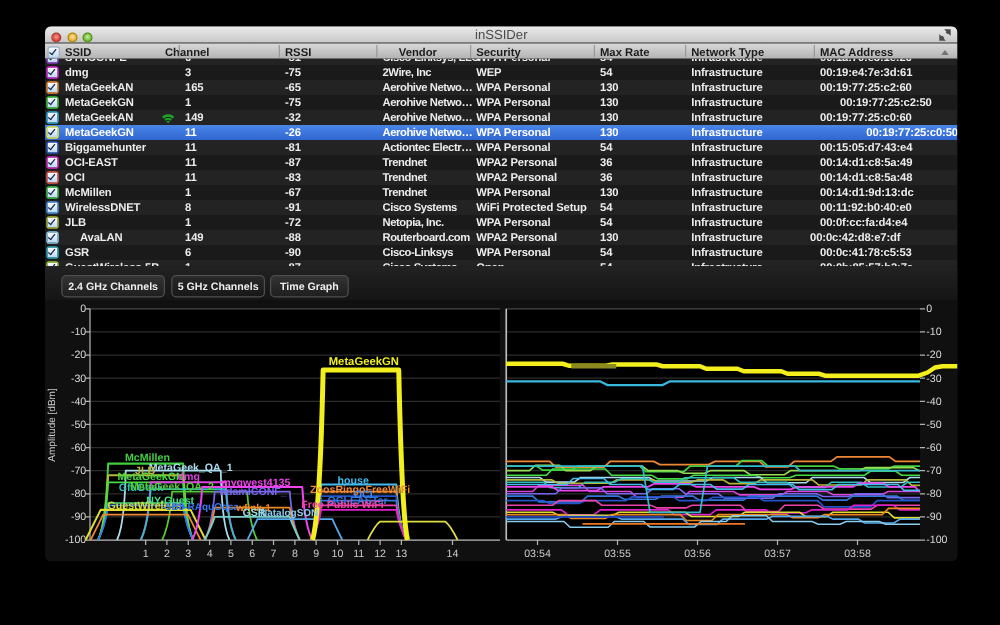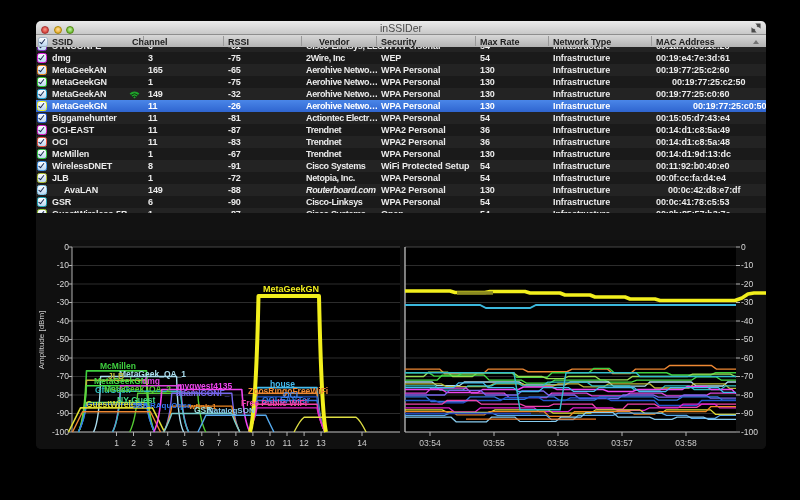--- a/index.html
+++ b/index.html
@@ -236,25 +236,25 @@
         <div class="cell" style="left:517px;">Infrastructure</div>
         <div class="cell" style="left:620px;">00:0f:cc:fa:d4:e4</div>
       </div>
 <div class="row a" style="">
         <div class="cb" style="border:1.5px solid #88ccee;">
           <i></i>
         </div>
         <div class="cell" style="left:28px;">AvaLAN</div>
         <div class="cell" style="left:112px;">149</div>
         <div class="cell" style="left:192px;">-88</div>
-        <div class="cell v" style="left:270px;font-style:italic;">Routerboard.com</div>
+        <div class="cell v" style="left:270px;">Routerboard.com</div>
         <div class="cell" style="left:345px;">WPA2 Personal</div>
         <div class="cell" style="left:444px;">130</div>
         <div class="cell" style="left:517px;">Infrastructure</div>
-        <div class="cell" style="left:632px;">00:0c:42:d8:e7:df</div>
+        <div class="cell" style="left:612px;">00:0c:42:d8:e7:df</div>
       </div>
 <div class="row b" style="">
         <div class="cb" style="border:1.5px solid #22aabb;">
           <i></i>
         </div>
         <div class="cell" style="left:16px;">GSR</div>
         <div class="cell" style="left:112px;">6</div>
         <div class="cell" style="left:192px;">-90</div>
         <div class="cell v" style="left:270px;">Cisco-Linksys</div>
         <div class="cell" style="left:345px;">WPA Personal</div>
@@ -268,20 +268,25 @@
         </div>
         <div class="cell" style="left:16px;">GuestWireless-5B</div>
         <div class="cell" style="left:112px;">1</div>
         <div class="cell" style="left:192px;">-87</div>
         <div class="cell v" style="left:270px;">Cisco Systems</div>
         <div class="cell" style="left:345px;">Open</div>
         <div class="cell" style="left:444px;">54</div>
         <div class="cell" style="left:517px;">Infrastructure</div>
         <div class="cell" style="left:620px;">00:0b:85:57:b3:7e</div>
       </div>
+  </div>
+  <div id="tabbar">
+    <div class="tabbtn" style="left:13px;width:83px;">2.4 GHz Channels</div>
+    <div class="tabbtn" style="left:101px;width:75px;background:linear-gradient(#282828,#181818);">5 GHz Channels</div>
+    <div class="tabbtn" style="left:180px;width:63px;">Time Graph</div>
   </div>
   <svg id="graphs" viewBox="0 0 730 209">
 <rect x="0" y="0" width="730" height="209" fill="#101010"></rect>
 <rect x="36.0" y="7.0" width="328.0" height="185.0" fill="#000"></rect>
 <rect x="369.0" y="7.0" width="331.0" height="185.0" fill="#000"></rect>
 <line x1="36.0" y1="7.0" x2="364.0" y2="7.0" stroke="#474747" stroke-width="1"></line>
 <line x1="369.0" y1="7.0" x2="700.0" y2="7.0" stroke="#474747" stroke-width="1"></line>
 <line x1="36.0" y1="25.5" x2="364.0" y2="25.5" stroke="#2c2c2c" stroke-width="1"></line>
 <line x1="369.0" y1="25.5" x2="700.0" y2="25.5" stroke="#2c2c2c" stroke-width="1"></line>
 <line x1="36.0" y1="44.0" x2="364.0" y2="44.0" stroke="#2c2c2c" stroke-width="1"></line>

